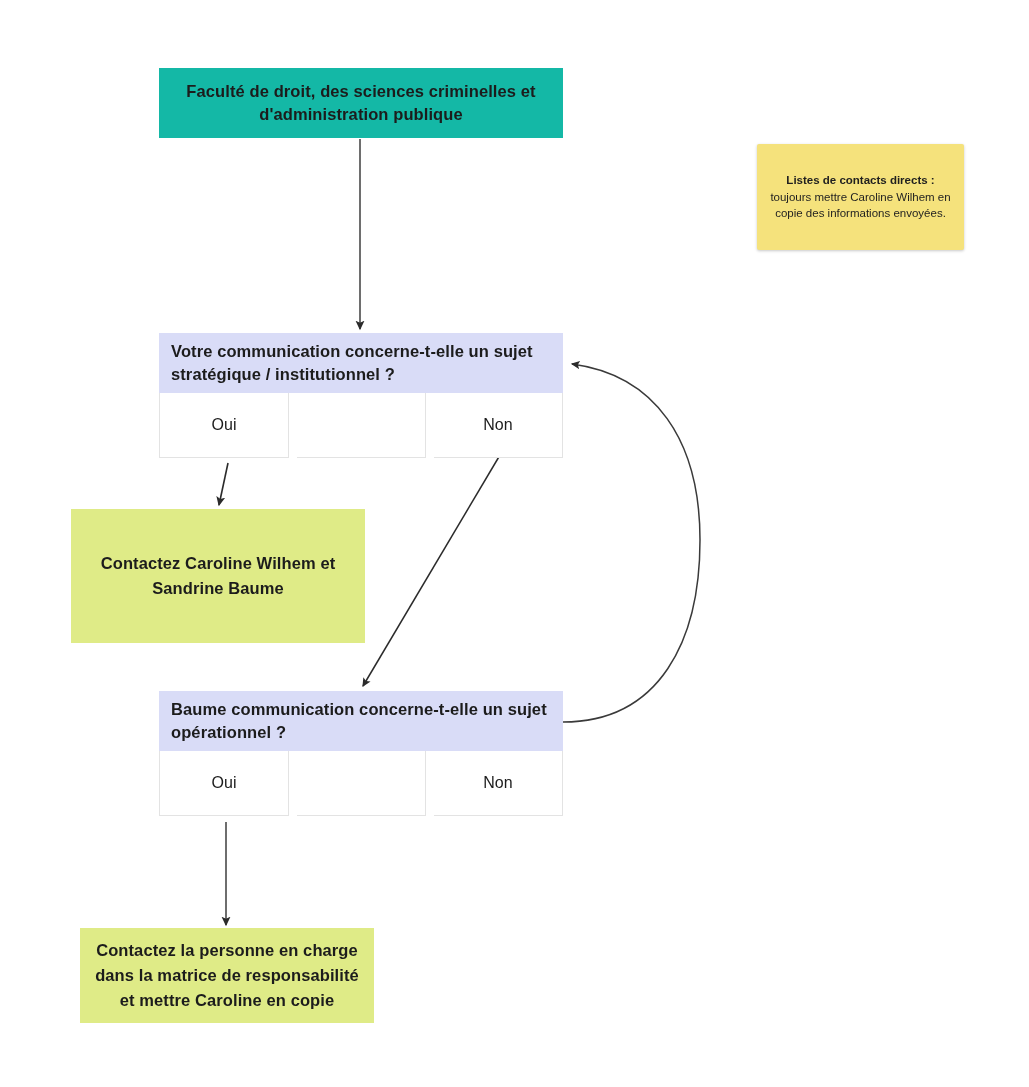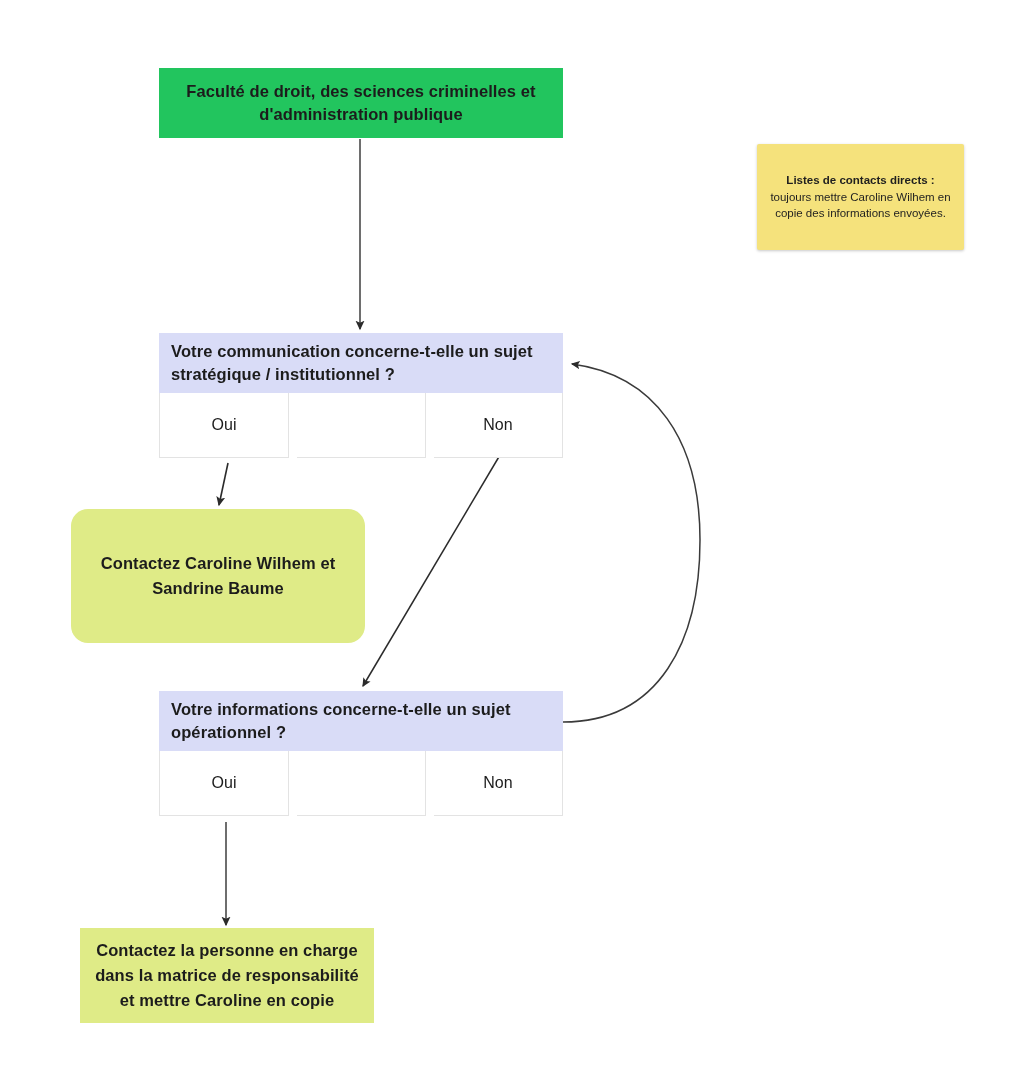--- a/index.html
+++ b/index.html
@@ -23,21 +23,21 @@
     position: absolute;
     box-sizing: border-box;
   }
 
   
   .title-box {
     left: 159px;
     top: 68px;
     width: 404px;
     height: 70px;
-    background: #22c55e;
+    background: #14b8a6;
     display: flex;
     align-items: center;
     justify-content: center;
     text-align: center;
     padding: 4px 14px;
   }
   .title-box .txt {
     font-size: 16.5px;
     font-weight: bold;
     color: #1c1c1c;
@@ -96,21 +96,21 @@
     text-align: center;
     padding: 6px 14px;
   }
   .action .txt {
     font-size: 16.5px;
     font-weight: bold;
     color: #1c1c1c;
     line-height: 1.5;
     letter-spacing: .1px;
   }
-  #action-1 { left: 71px; top: 509px; width: 294px; height: 134px; border-radius: 17px; }
+  #action-1 { left: 71px; top: 509px; width: 294px; height: 134px; }
   #action-2 { left: 80px; top: 928px; width: 294px; height: 95px; }
 
   
   .sticky {
     left: 757px;
     top: 144px;
     width: 207px;
     height: 106px;
     background: #f5e27c;
     border-radius: 2px;
@@ -194,21 +194,21 @@
       <div class="cell">Non</div>
     </div>
   </div>
 
   <div class="node action" id="action-1">
     <span class="txt">Contactez Caroline Wilhem et Sandrine Baume</span>
   </div>
 
   <div class="node decision" id="decision-2">
     <div class="head">
-      <span class="txt">Votre informations concerne-t-elle un sujet opérationnel ?</span>
+      <span class="txt">Baume communication concerne-t-elle un sujet opérationnel ?</span>
     </div>
     <div class="row">
       <div class="cell">Oui</div>
       <div class="cell"></div>
       <div class="cell">Non</div>
     </div>
   </div>
 
   <div class="node action" id="action-2">
     <span class="txt">Contactez la personne en charge dans la matrice de responsabilité et mettre Caroline en copie</span>

